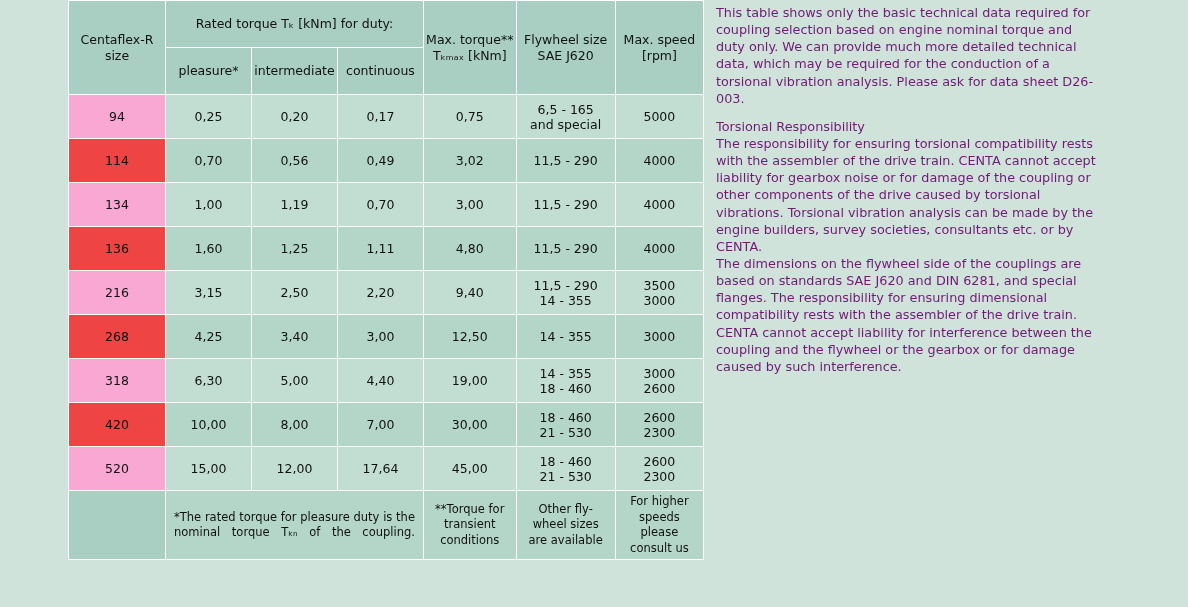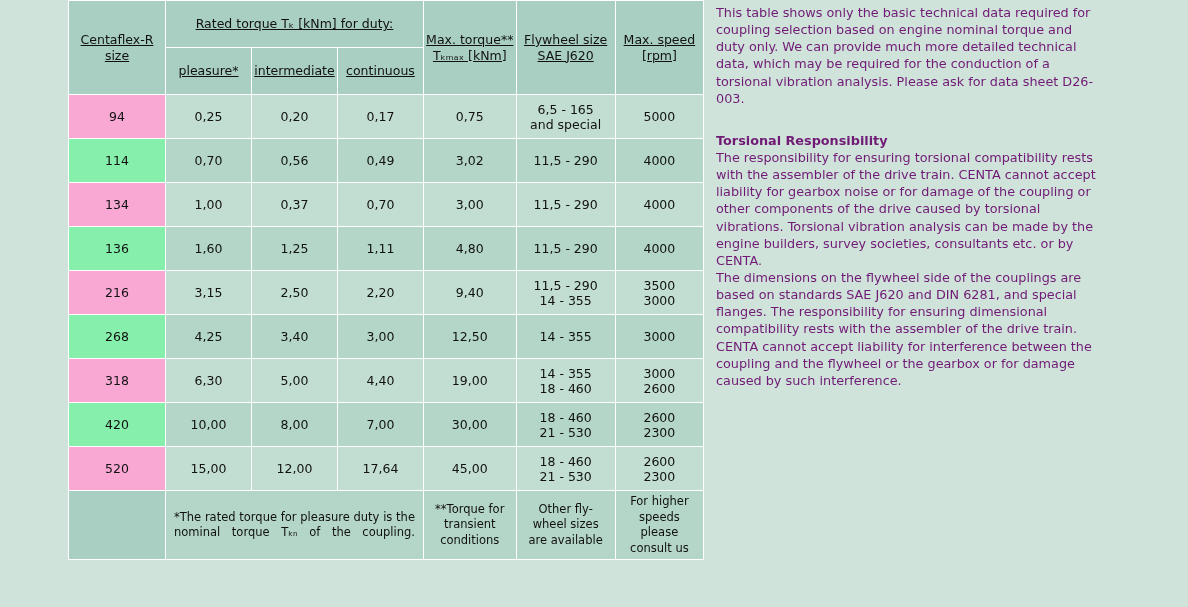--- a/index.html
+++ b/index.html
@@ -52,35 +52,34 @@
     color: #111;
     font-weight: normal;
     padding: 0;
   }
   thead th {
     background: #a9cfc2;
     height: 46px;
     line-height: 1.25;
     font-size: 12.5px;
     padding: 2px 3px;
-    text-decoration: underline;
   }
   tbody tr td {
     height: 43px;
     background: #c2ded2;
     line-height: 1.2;
   }
   tbody tr td.size-cell {
     background: #f9a8d4;
   }
   tbody tr.alt td {
     background: #b4d6c8;
   }
   tbody tr.alt td.size-cell {
-    background: #86efac;
+    background: #ef4444;
   }
   tbody tr.footrow td {
     height: 56px;
     background: #b4d6c8;
     font-size: 11.5px;
     line-height: 1.35;
     padding: 3px 6px;
   }
   tbody tr.footrow td.note-wide {
     text-align: justify;
@@ -103,22 +102,22 @@
     box-sizing: border-box;
     font-size: 12.8px;
     line-height: 1.34;
     color: #701a75;
   }
   .right-col p {
     margin: 0 0 0 0;
   }
   .right-col h3 {
     font-size: 12.8px;
-    font-weight: bold;
-    margin: 25px 0 0 0;
+    font-weight: normal;
+    margin: 11px 0 0 0;
   }
   .two-line { white-space: pre-line; }
 </style>
 </head>
 <body>
 
 <div class="page">
 
 
   <div class="content">
@@ -168,21 +167,21 @@
             <td>0,70</td>
             <td>0,56</td>
             <td>0,49</td>
             <td>3,02</td>
             <td class="two-line">11,5 - 290</td>
             <td class="two-line">4000</td>
           </tr>
           <tr>
             <td class="size-cell">134</td>
             <td>1,00</td>
-            <td>0,37</td>
+            <td>1,19</td>
             <td>0,70</td>
             <td>3,00</td>
             <td class="two-line">11,5 - 290</td>
             <td class="two-line">4000</td>
           </tr>
           <tr class="alt">
             <td class="size-cell">136</td>
             <td>1,60</td>
             <td>1,25</td>
             <td>1,11</td>

